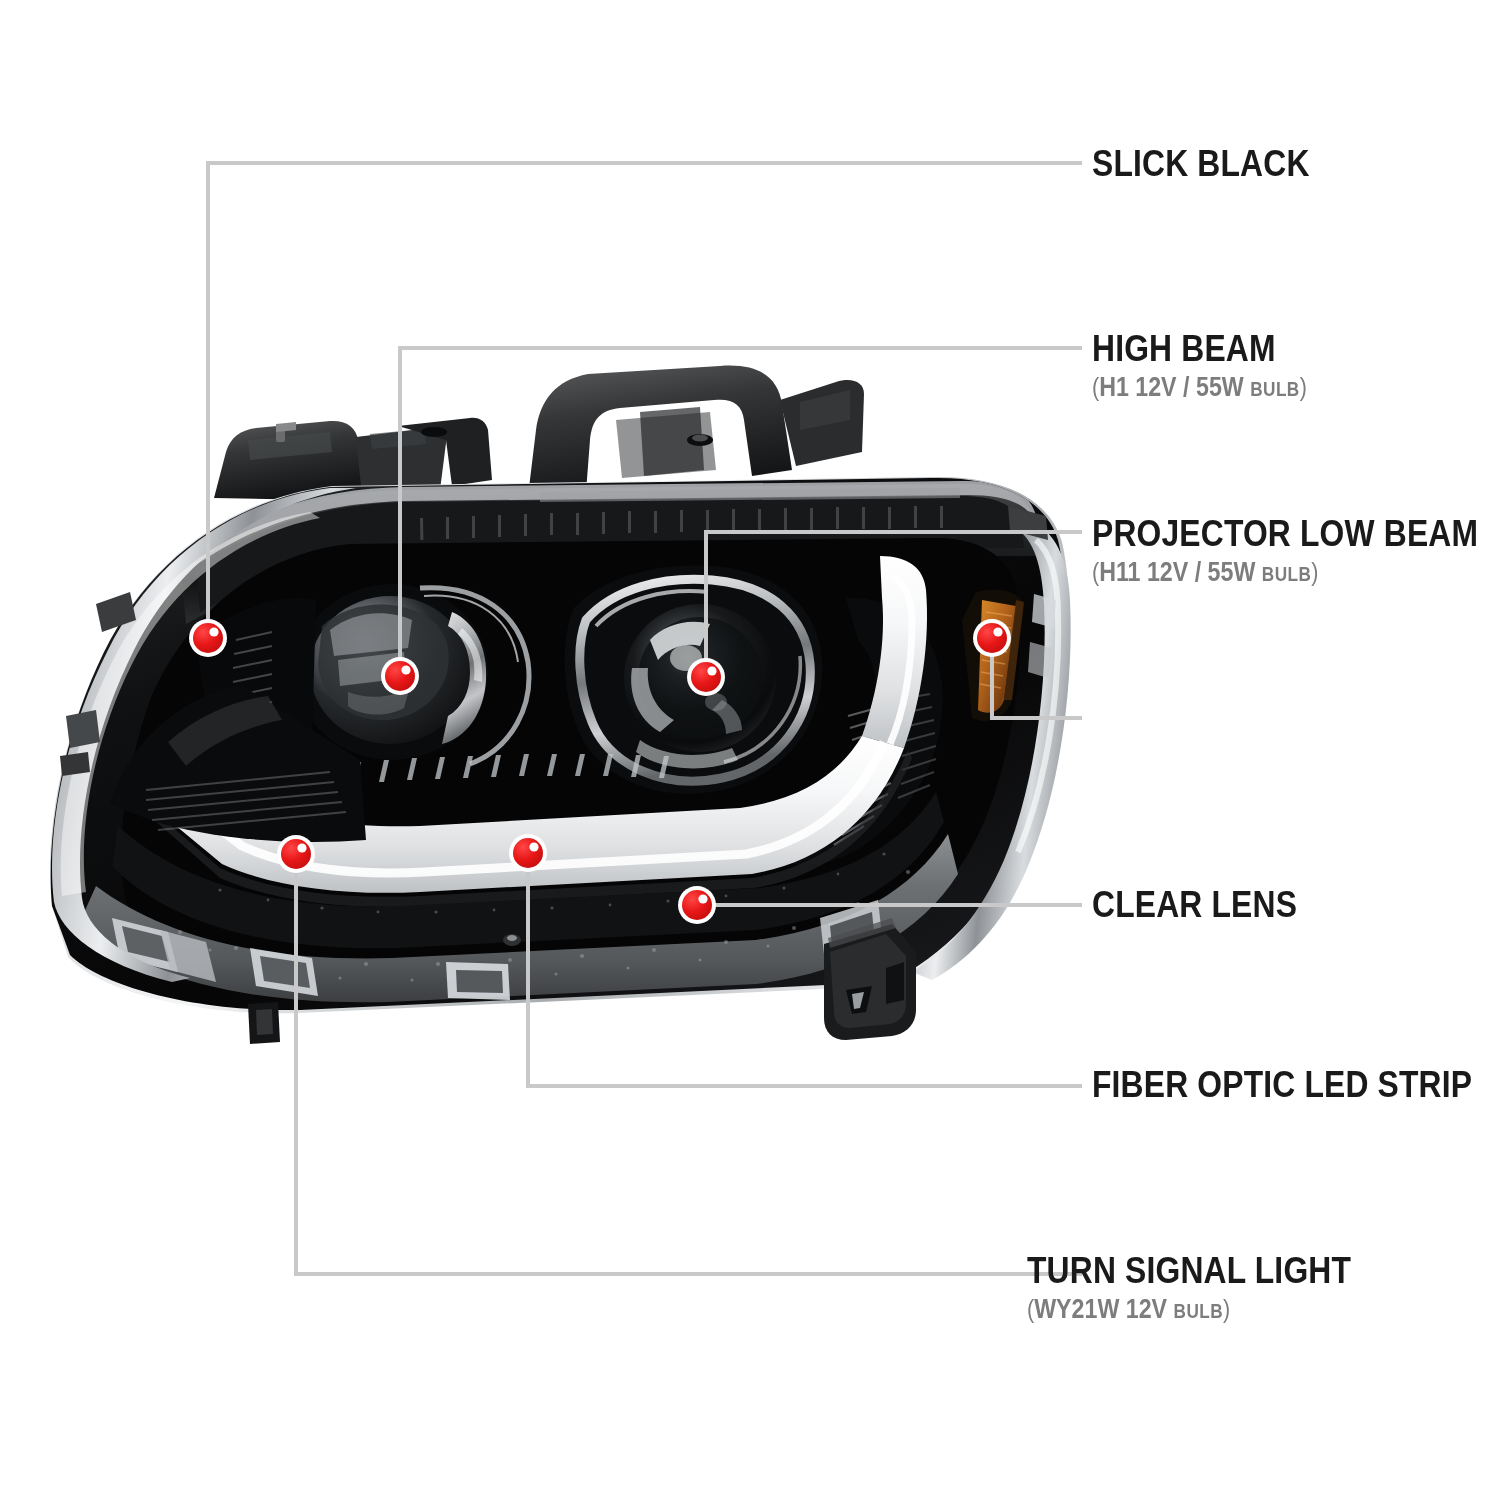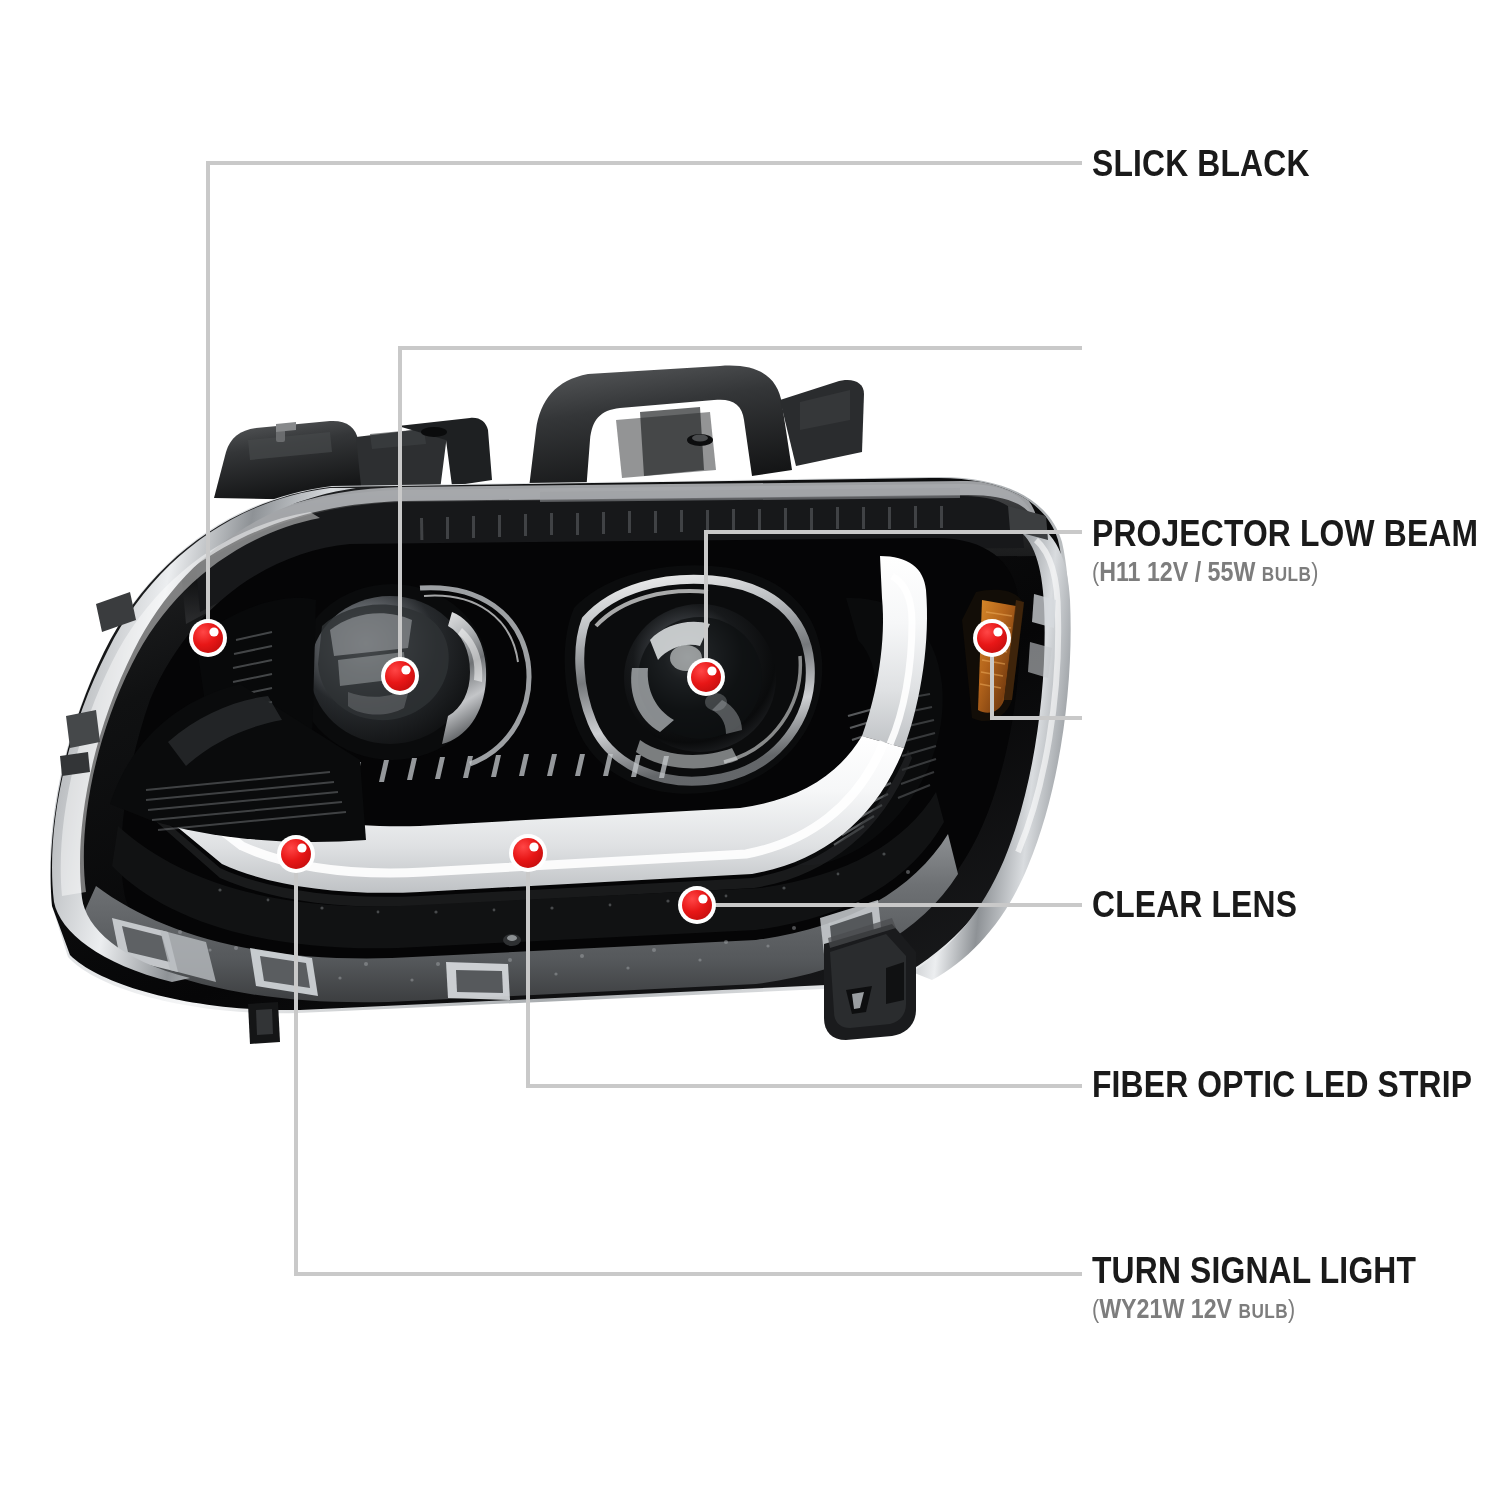--- a/index.html
+++ b/index.html
@@ -564,33 +564,37 @@
         <circle cx="296" cy="854" r="15" fill="url(#gMarkerDot)"></circle>
         <circle cx="302" cy="848" r="4.6" fill="#ffffff"></circle>
       </g>
     </g>
   </svg>
 
   <div class="callout" style="left:1092px; top:145px;">
     <div class="callout-title">SLICK BLACK</div>
   </div>
 
+  <div class="callout" style="left:1092px; top:330px;">
+    <div class="callout-title">HIGH BEAM</div>
+    <div class="callout-sub"><span class="paren">(</span><span>H1  12V / 55W</span>&nbsp;<span class="bulb">BULB</span><span class="paren">)</span></div>
+  </div>
 
   <div class="callout" style="left:1092px; top:515px;">
     <div class="callout-title">PROJECTOR LOW BEAM</div>
     <div class="callout-sub"><span class="paren">(</span><span>H11  12V / 55W</span>&nbsp;<span class="bulb">BULB</span><span class="paren">)</span></div>
   </div>
 
 
   <div class="callout" style="left:1092px; top:886px;text-align:center;">
     <div class="callout-title">CLEAR LENS</div>
   </div>
 
   <div class="callout" style="left:1092px; top:1066px;">
     <div class="callout-title">FIBER OPTIC LED STRIP</div>
   </div>
 
-  <div class="callout" style="left:1092px; top:1252px;">
+  <div class="callout" style="left:1027px; top:1252px;">
     <div class="callout-title">TURN SIGNAL LIGHT</div>
     <div class="callout-sub"><span class="paren">(</span><span>WY21W 12V</span>&nbsp;<span class="bulb">BULB</span><span class="paren">)</span></div>
   </div>
 
 </div>
 
 </body></html>

